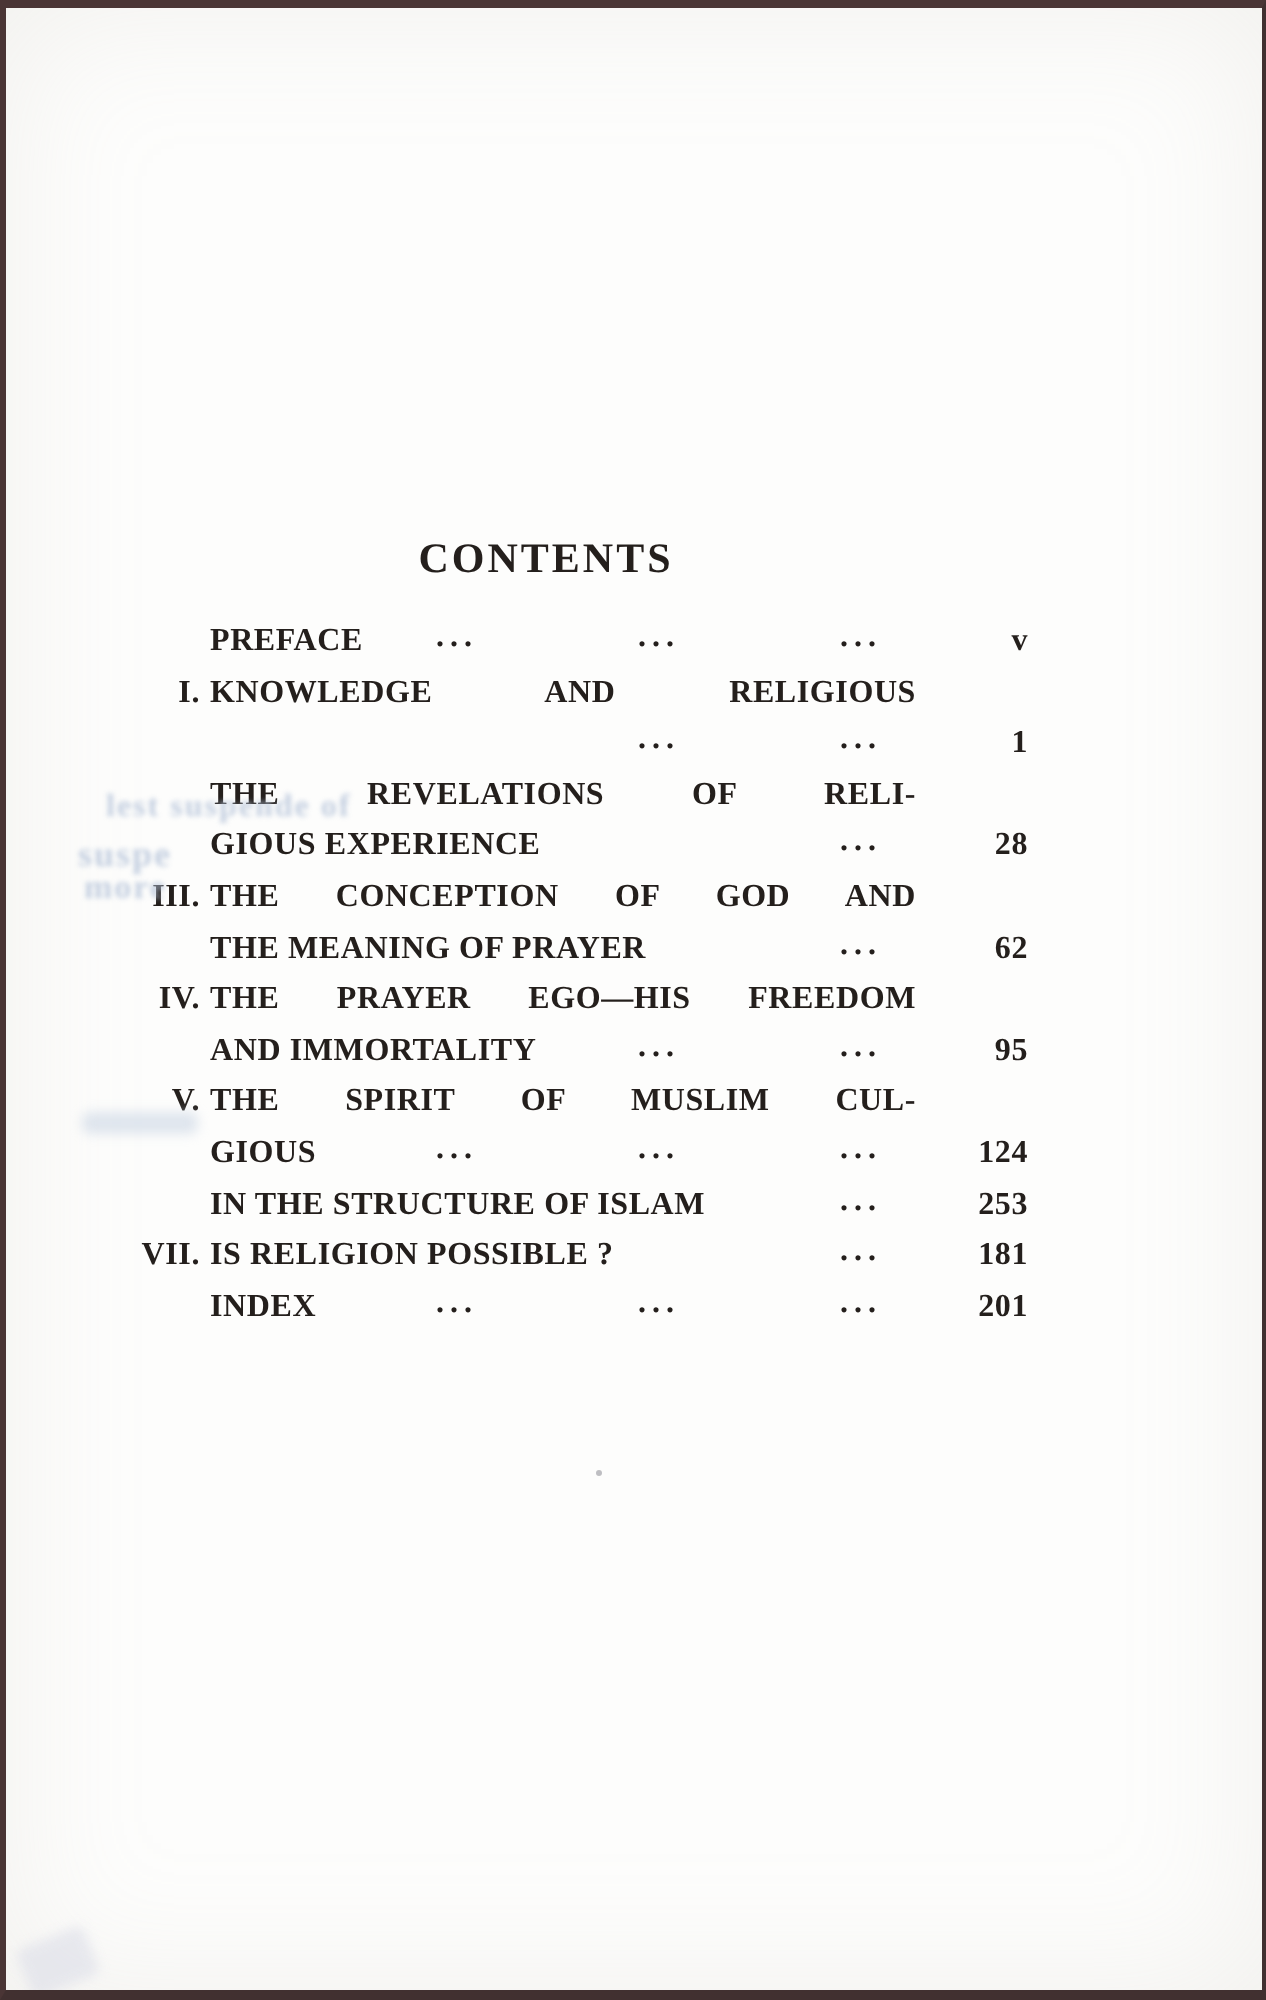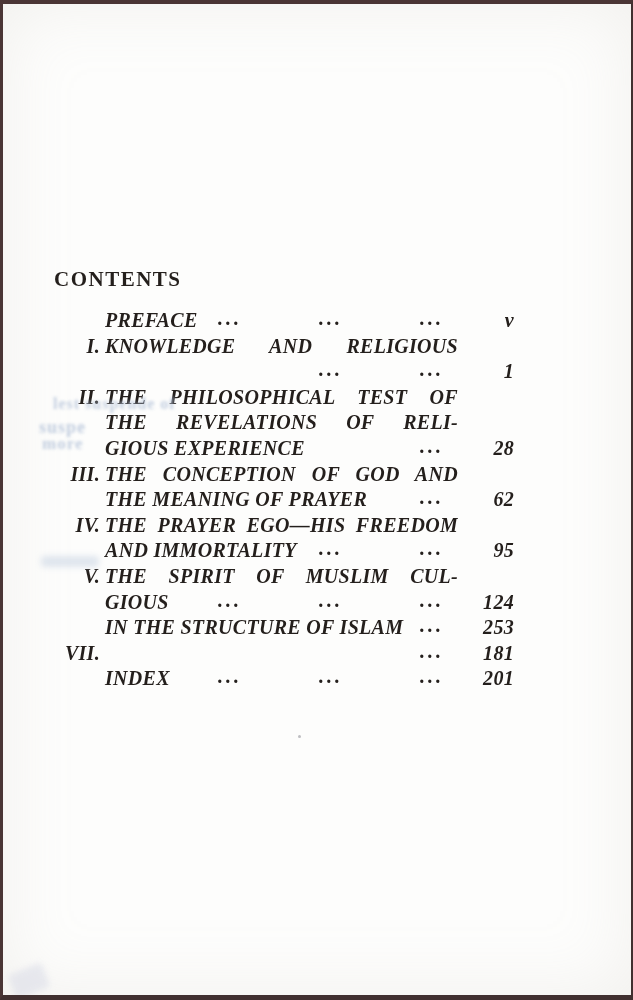--- a/index.html
+++ b/index.html
@@ -11,26 +11,27 @@
     border-top:4px solid #4a3535;
     border-left:3px solid #4a3535;
     border-right:2px solid #413030;
     border-bottom:5px solid #413030;
     overflow:hidden;
     font-family:"Liberation Serif","DejaVu Serif",serif;
     color:#241f1c;
     box-shadow:inset 0 0 70px rgba(188,182,172,0.18);
   }
   .page-heading{
-    position:absolute;top:263px;left:51px;width:460px;
+    position:absolute;top:263px;left:40px;width:460px;
+    text-align:center;
     font-size:21px;font-weight:700;letter-spacing:1.5px;
   }
   .toc-list{
     position:absolute;left:55px;top:304px;width:458px;
-    font-size:20px;font-weight:700;letter-spacing:0.3px;font-style:italic;
+    font-size:16px;font-weight:700;letter-spacing:0.3px;
   }
   .toc-row{position:relative;height:25.6px;line-height:25.6px;white-space:nowrap;}
   .toc-num{position:absolute;left:0;top:0;width:42px;text-align:right;}
   .toc-title{position:absolute;left:47px;top:0;}
   .toc-title.justified{
     width:353px;white-space:normal;height:25.6px;overflow:hidden;
     text-align:justify;text-align-last:justify;
   }
   .leader{position:absolute;top:-2px;letter-spacing:3px;font-weight:700;}
   .toc-page{position:absolute;right:2px;top:0;width:60px;text-align:right;}
@@ -69,24 +70,20 @@
         <span class="toc-num">I.</span>
         <span class="toc-title justified">KNOWLEDGE AND RELIGIOUS</span>
       </div>
       <div class="toc-row">
         <span class="toc-num"></span>
         <span class="leader" style="left: 261px;">...</span>
         <span class="leader" style="left: 362px;">...</span>
         <span class="toc-page">1</span>
       </div>
       <div class="toc-row">
-        <span class="toc-num">II.</span>
-        <span class="toc-title justified">THE PHILOSOPHICAL TEST OF</span>
-      </div>
-      <div class="toc-row">
         <span class="toc-num"></span>
         <span class="toc-title justified">THE REVELATIONS OF RELI-</span>
       </div>
       <div class="toc-row">
         <span class="toc-num"></span>
         <span class="toc-title">GIOUS EXPERIENCE</span>
         <span class="leader" style="left: 362px;">...</span>
         <span class="toc-page">28</span>
       </div>
       <div class="toc-row">
@@ -123,20 +120,21 @@
         <span class="toc-page">124</span>
       </div>
       <div class="toc-row">
         <span class="toc-num"></span>
         <span class="toc-title">IN THE STRUCTURE OF ISLAM</span>
         <span class="leader" style="left: 362px;">...</span>
         <span class="toc-page">253</span>
       </div>
       <div class="toc-row">
         <span class="toc-num">VII.</span>
+        <span class="toc-title">IS RELIGION POSSIBLE ?</span>
         <span class="leader" style="left: 362px;">...</span>
         <span class="toc-page">181</span>
       </div>
       <div class="toc-row">
         <span class="toc-num"></span>
         <span class="toc-title">INDEX</span>
         <span class="leader" style="left: 160px;">...</span>
         <span class="leader" style="left: 261px;">...</span>
         <span class="leader" style="left: 362px;">...</span>
         <span class="toc-page">201</span>

